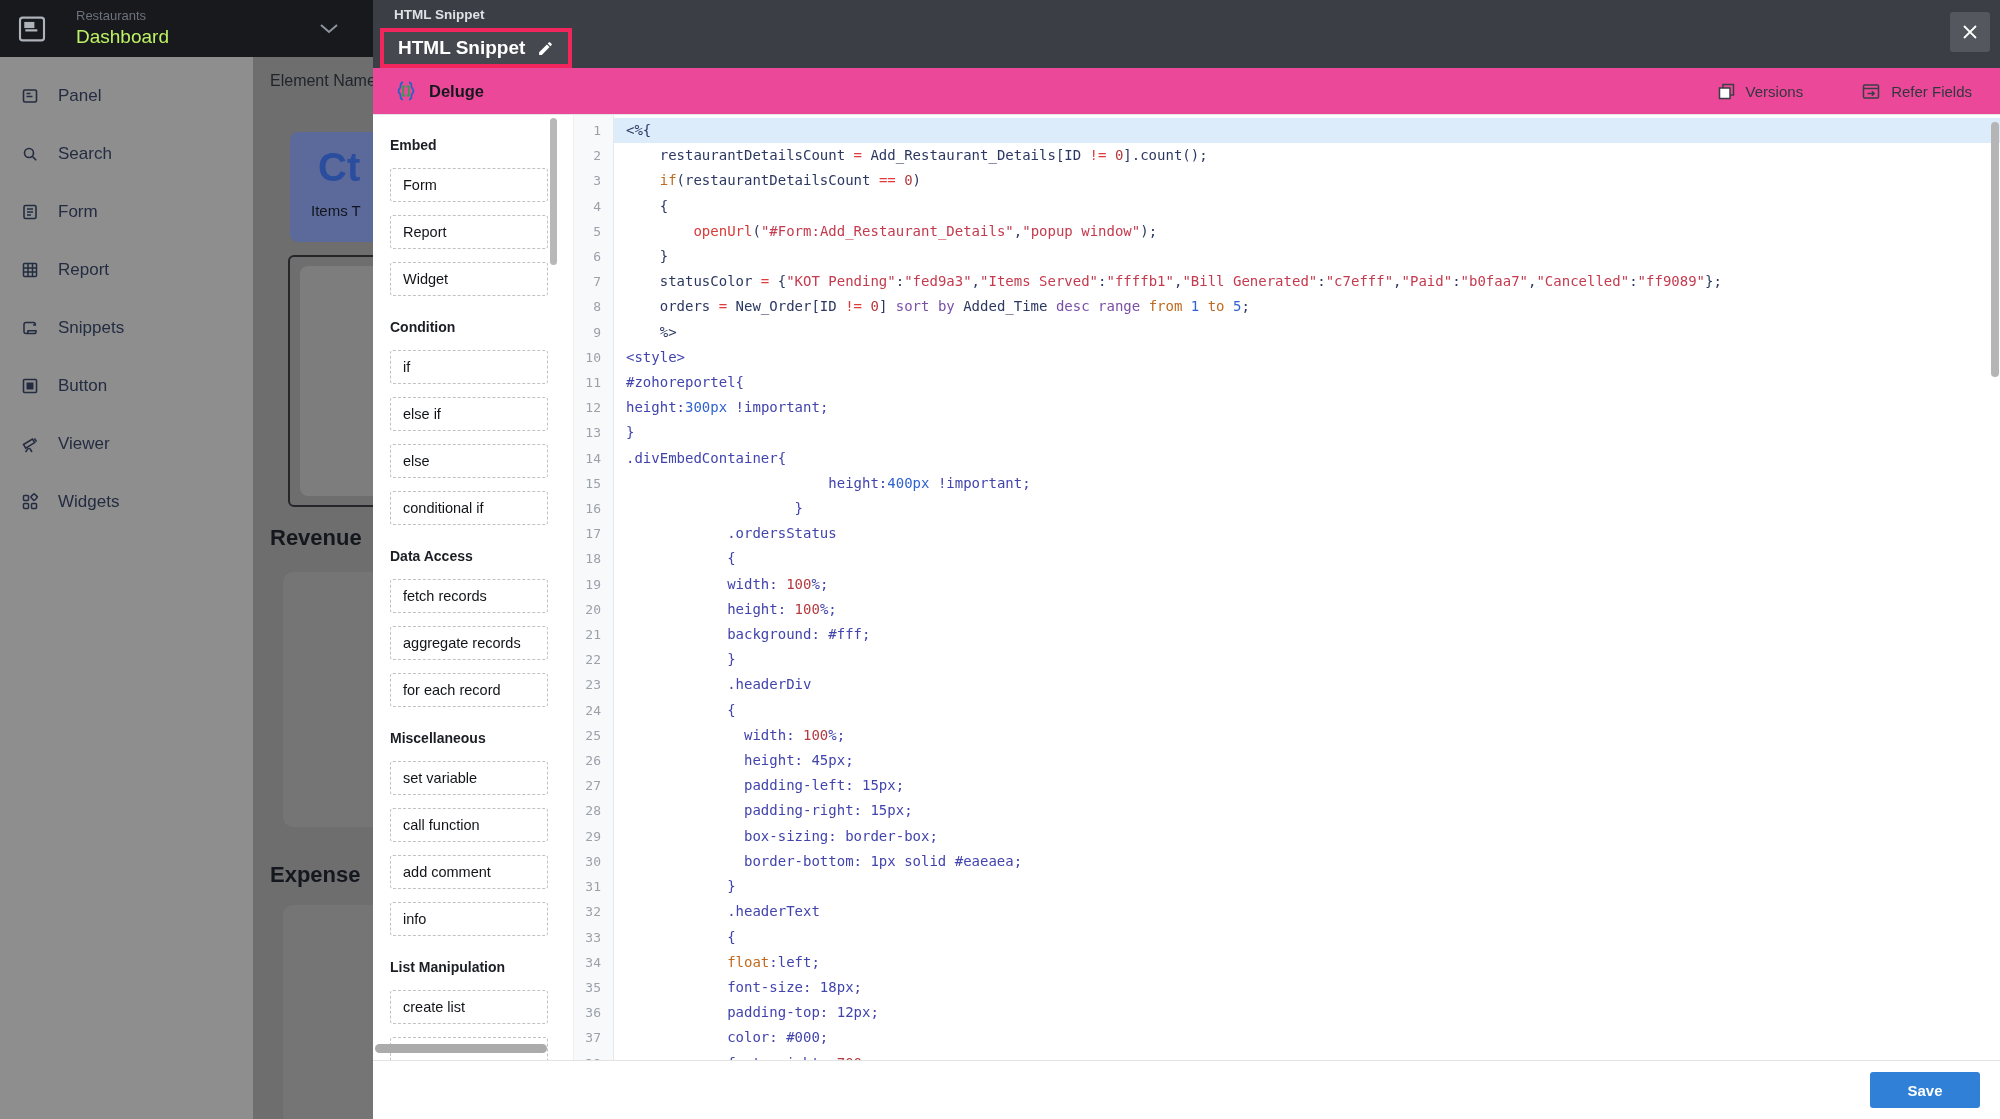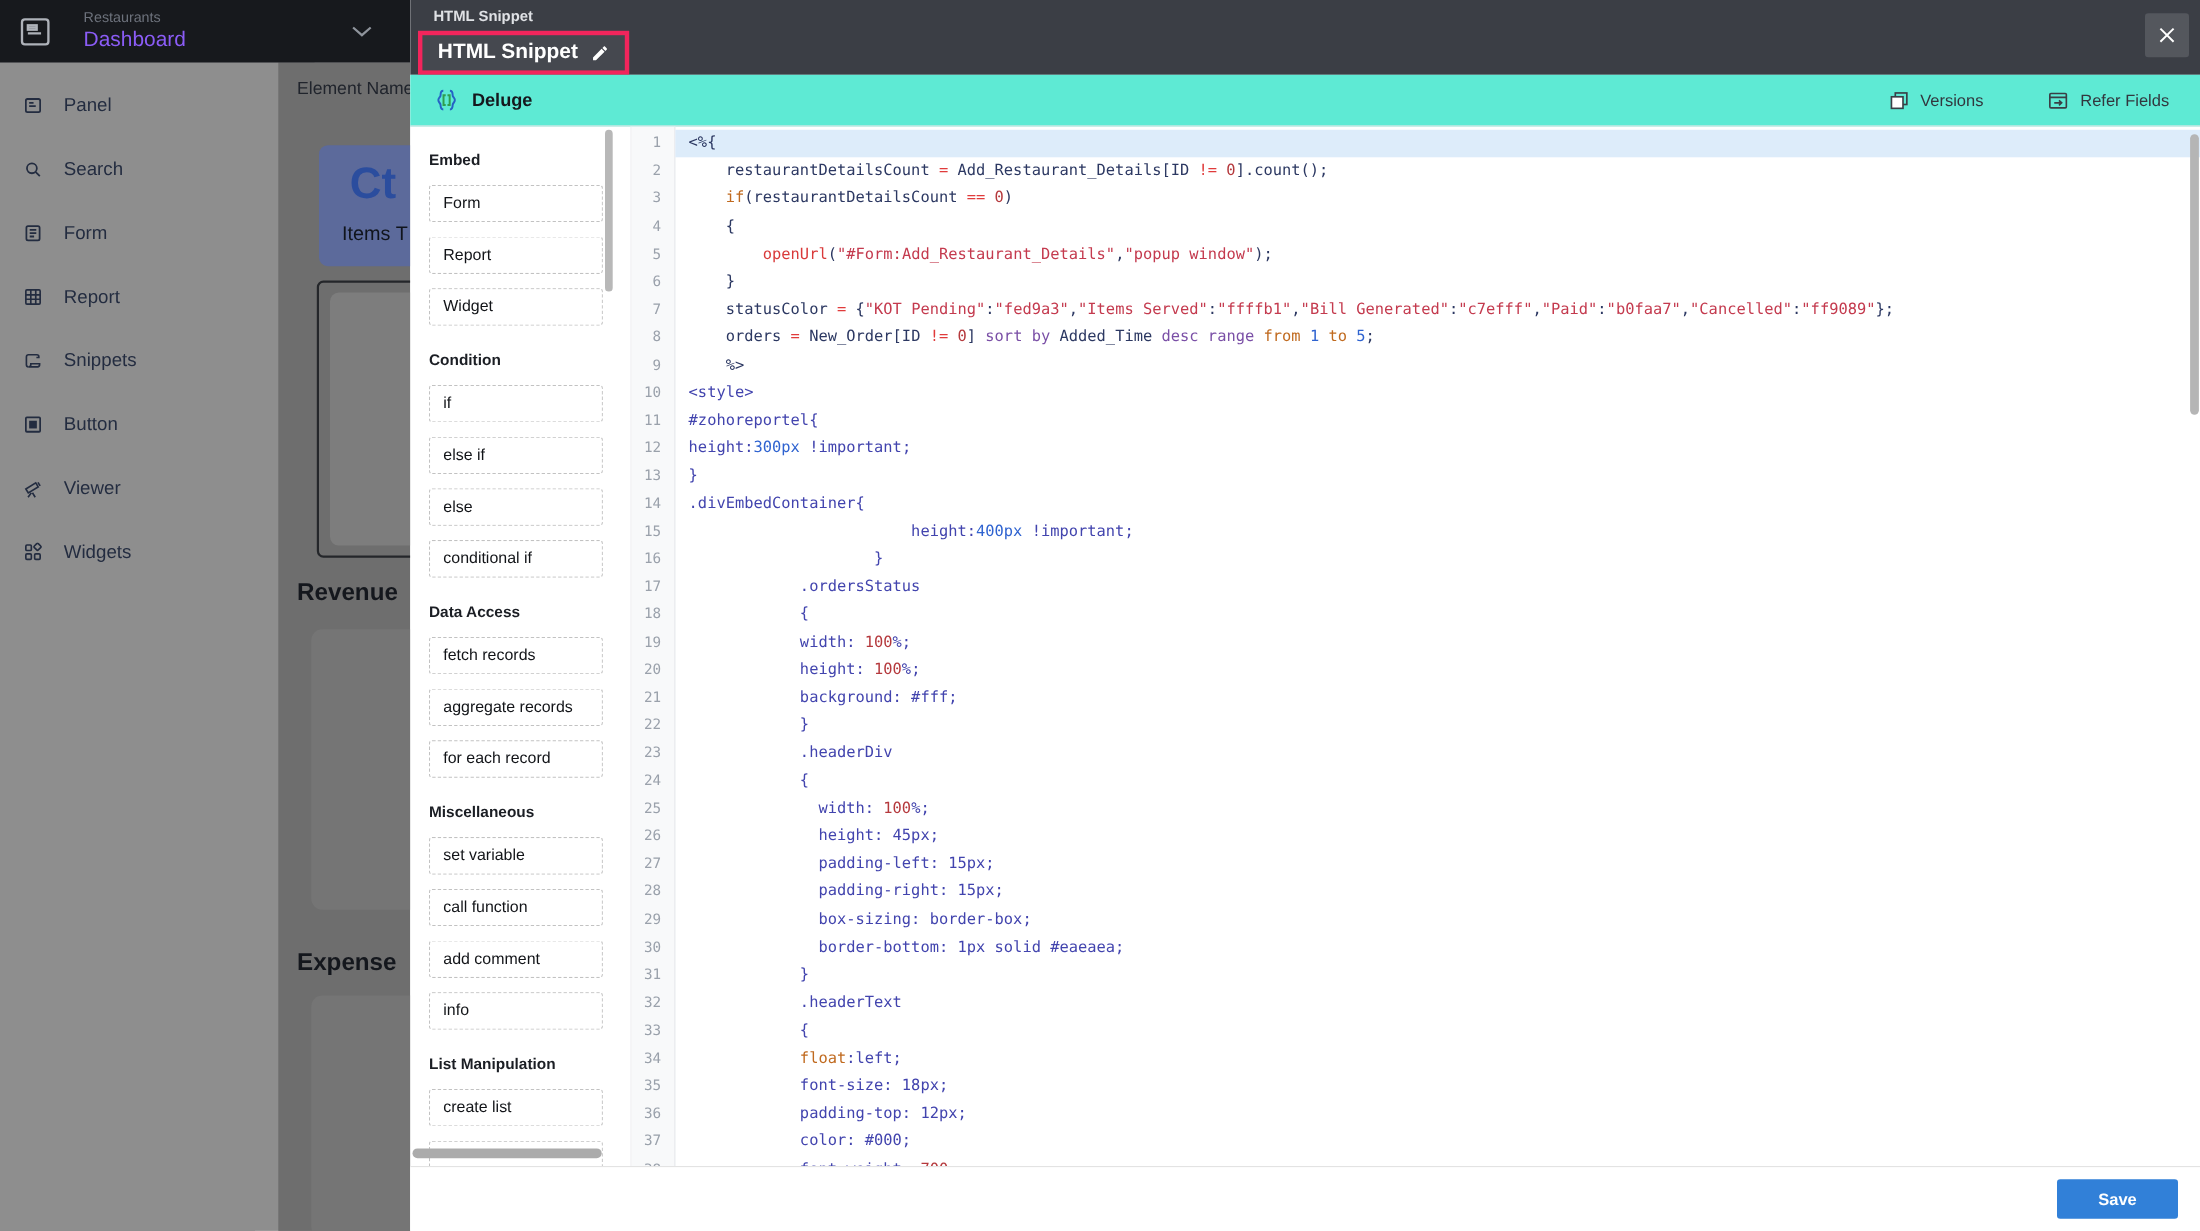--- a/index.html
+++ b/index.html
@@ -3,49 +3,49 @@
 <meta charset="utf-8">
 <style>
   * { margin:0; padding:0; box-sizing:border-box; }
   body { font-family:"Liberation Sans", sans-serif; }
   .stage { position:relative; width:2000px; height:1119px; overflow:hidden; background:#fff; }
 
   
   .bg-topnav { position:absolute; left:0; top:0; width:373px; height:57px; background:#17191d; }
   .bg-applogo { position:absolute; left:16px; top:13px; width:32px; height:32px; }
   .bg-app-label { position:absolute; left:76px; top:8px; font-size:13px; color:#6d727c; }
-  .bg-page-label { position:absolute; left:76px; top:26px; font-size:19px; color:#8b5cf6; }
+  .bg-page-label { position:absolute; left:76px; top:26px; font-size:19px; color:#bef264; }
   .bg-chevron { position:absolute; left:318px; top:22px; }
 
   .bg-sidebar { position:absolute; left:0; top:57px; width:286px; height:1062px; background:#8e8e8e; }
   .sb-item { display:flex; align-items:center; height:58px; padding-left:21px; gap:19px; }
   .sb-item span.lbl { font-size:17px; color:#232c40; font-weight:500; }
   .sb-item svg { flex:none; }
 
   .bg-main { position:absolute; left:253px; top:57px; width:120px; height:1062px; background:#6e6e6e; overflow:hidden; }
   .bg-elname { position:absolute; left:17px; top:15px; font-size:16px; color:#20242c; white-space:nowrap; }
   .bg-bluecard { position:absolute; left:37px; top:75px; width:140px; height:110px; border-radius:8px; background:#5c6a9b; }
   .bg-bluecard .val { position:absolute; left:28px; top:13px; font-size:40px; font-weight:bold; color:#2b4d9e; white-space:nowrap; }
-  .bg-bluecard .cap { position:absolute; left:21px; top:70px; font-size:18px; color:#10141c; white-space:nowrap; }
+  .bg-bluecard .cap { position:absolute; left:21px; top:70px; font-size:15px; color:#10141c; white-space:nowrap; }
   .bg-chartbox { position:absolute; left:35px; top:198px; width:150px; height:252px; border:2px solid #24262a; border-radius:6px; }
   .bg-chartbox .inner { position:absolute; left:10px; top:9px; width:130px; height:230px; background:#7d7d7d; border-radius:8px; }
   .bg-heading { position:absolute; left:17px; font-size:22px; font-weight:bold; color:#14171d; white-space:nowrap; }
   .bg-card { position:absolute; left:30px; width:150px; background:#757575; border-radius:10px; }
 
   
   .modal { position:absolute; left:373px; top:0; width:1627px; height:1119px; background:#fff; }
   .m-header { position:absolute; left:0; top:0; right:0; height:68px; background:#3b3e45; }
   .m-header-sub { position:absolute; left:21px; top:7px; font-size:13.5px; font-weight:600; color:#dfe1e5; }
   .m-titlebox { position:absolute; left:7px; top:28px; height:40px; display:flex; align-items:center; gap:12px;
                 padding:0 14px; border:4px solid #f2255c; background:#45484f; }
   .m-title { font-size:19px; font-weight:bold; color:#ffffff; white-space:nowrap; }
   .m-close { position:absolute; right:10px; top:12px; width:40px; height:40px; background:#54575d; border-radius:3px;
              display:flex; align-items:center; justify-content:center; cursor:pointer; }
 
-  .m-toolbar { position:absolute; left:0; top:68px; right:0; height:47px; background:#5eead4; border-bottom:1px solid #e5e6e8;
+  .m-toolbar { position:absolute; left:0; top:68px; right:0; height:47px; background:#ec4899; border-bottom:1px solid #e5e6e8;
                display:flex; align-items:center; }
   .brand { display:flex; align-items:center; gap:11px; padding-left:21px; }
   .brand-label { font-size:16.5px; font-weight:bold; color:#15181d; }
   .tb-right { margin-left:auto; display:flex; gap:58px; padding-right:28px; }
   .tb-btn { display:flex; align-items:center; gap:10px; cursor:pointer; }
   .tb-btn .lbl { font-size:15px; color:#32373e; }
 
   .m-body { position:absolute; left:0; top:115px; right:0; bottom:59px; display:flex; }
 
   .palette { position:relative; width:187px; flex:none; padding:22px 0 0 17px; overflow:hidden; }

